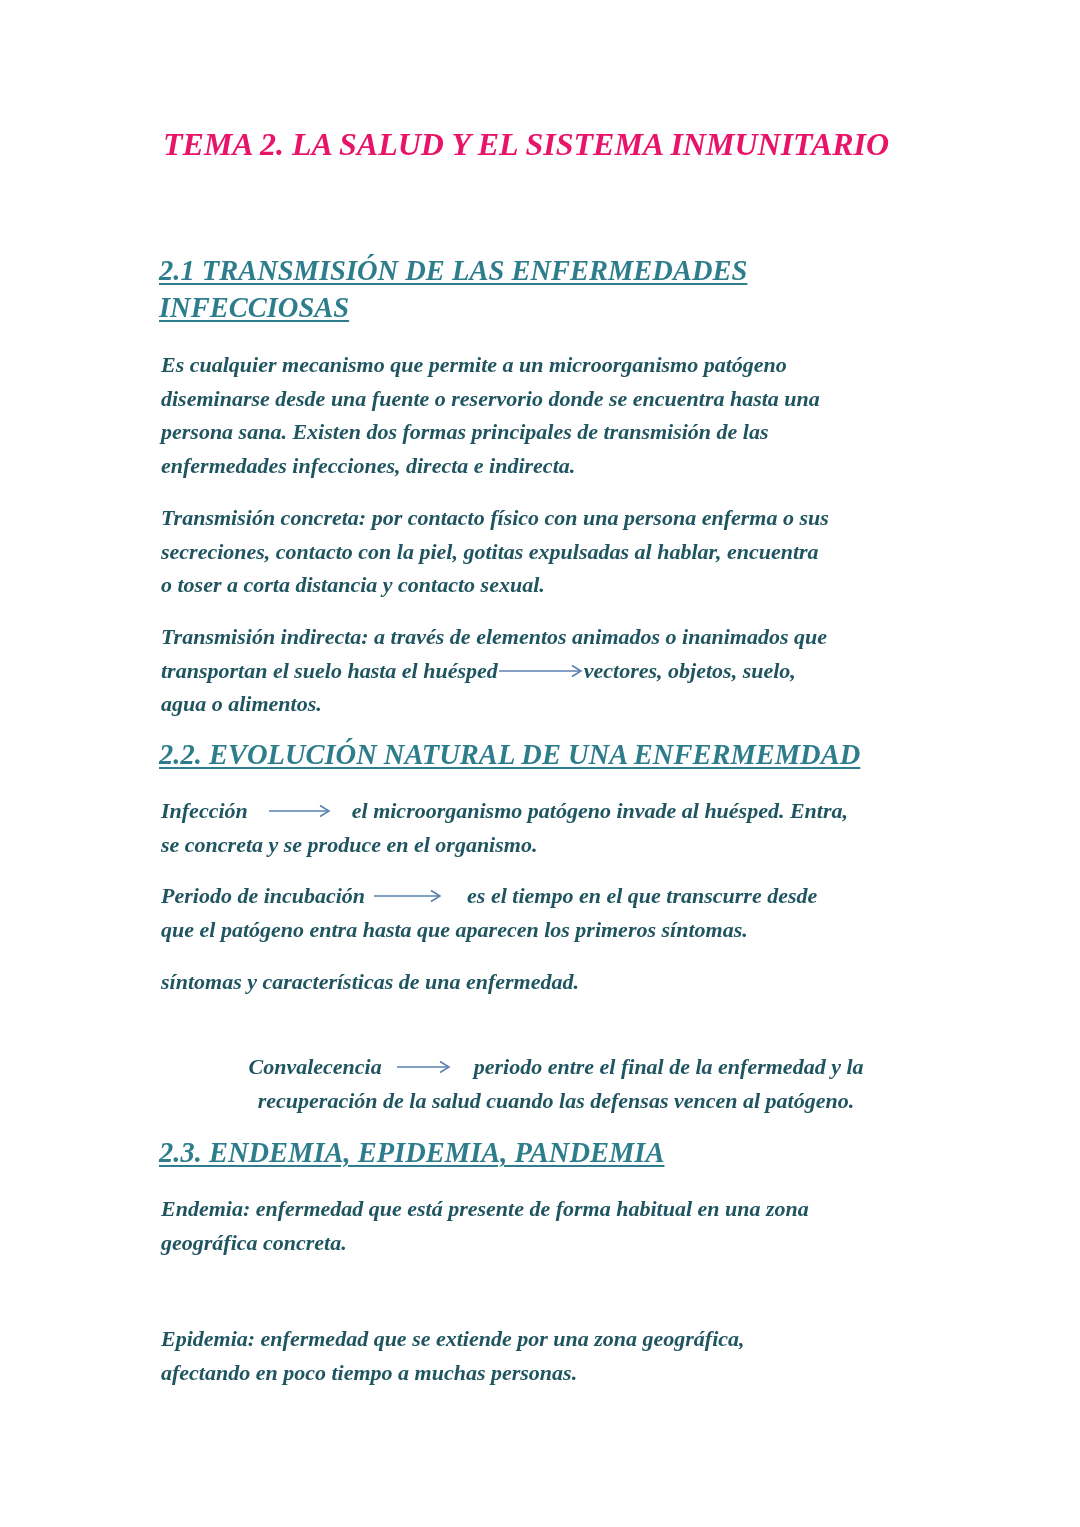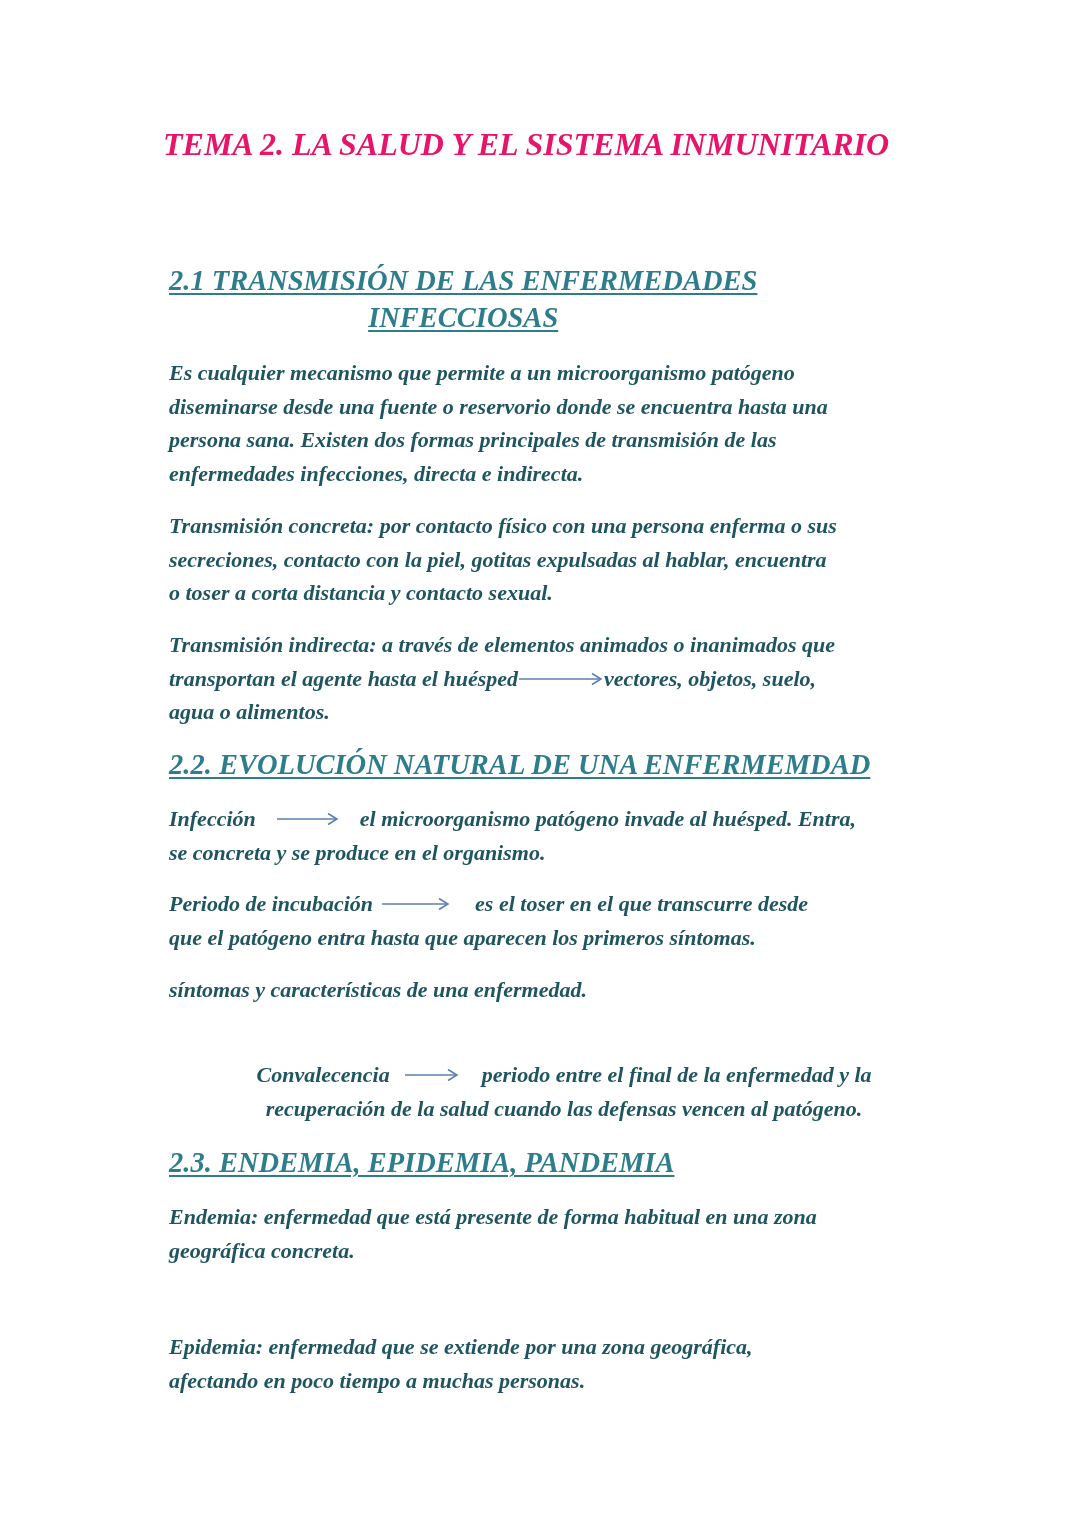--- a/index.html
+++ b/index.html
@@ -22,36 +22,35 @@
     font-size: 32px;
     font-weight: bold;
     font-style: italic;
     color: #E8146A;
     white-space: nowrap;
     letter-spacing: 0px;
   }
   .heading {
     position: absolute;
     left: 153px;
-    margin: 16px;
+    margin: 6px;
     font-size: 28.5px;
     line-height: 37px;
     font-weight: bold;
     font-style: italic;
     color: #2E7D8C;
     text-decoration: underline;
     text-decoration-thickness: 2px;
     text-underline-offset: 3px;
-    text-align: center;
   }
   .para {
     position: absolute;
     left: 153px;
     width: 790px;
-    margin: 16px;
+    margin: 8px;
     font-size: 22px;
     line-height: 33.6px;
     font-weight: bold;
     font-style: italic;
     color: #1F5560;
   }
   .line { display: block; white-space: nowrap; }
   .arrow {
     display: inline-block;
     position: relative;
@@ -80,21 +79,21 @@
 
 <p class="para" style="top:493px;">
   <span class="line">Transmisión concreta: por contacto físico con una persona enferma o sus</span>
   <span class="line">secreciones, contacto con la piel, gotitas expulsadas al hablar, encuentra</span>
   <span class="line">o toser a corta distancia y contacto sexual.</span>
 </p>
 
 <p class="para" style="top:612px;">
   <span class="line">Transmisión indirecta: a través de elementos animados o inanimados que</span>
   <span class="line">
-    <span>transportan el agente hasta el huésped</span><span class="arrow" style="width:86px;"><svg width="86" height="14" viewBox="0 0 86 14">
+    <span>transportan el suelo hasta el huésped</span><span class="arrow" style="width:86px;"><svg width="86" height="14" viewBox="0 0 86 14">
           <line x1="1" y1="7" x2="82" y2="7" stroke="#5B7FB0" stroke-width="1.5"></line>
           <polyline points="74,1.5 83,7 74,12.5" fill="none" stroke="#5B7FB0" stroke-width="1.5"></polyline>
         </svg></span><span>vectores, objetos, suelo,</span>
   </span>
   <span class="line">agua o alimentos.</span>
 </p>
 
 <h2 class="heading" style="top:730px;">2.2. EVOLUCIÓN NATURAL DE UNA ENFERMEMDAD</h2>
 
 <p class="para" style="top:786px;">
@@ -105,21 +104,21 @@
         </svg></span><span>el microorganismo patógeno invade al huésped. Entra,</span>
   </span>
   <span class="line">se concreta y se produce en el organismo.</span>
 </p>
 
 <p class="para" style="top:871px;">
   <span class="line">
     <span>Periodo de incubación</span><span class="arrow" style="width:70px; margin-left:8px; margin-right:24px;"><svg width="70" height="14" viewBox="0 0 70 14">
           <line x1="1" y1="7" x2="66" y2="7" stroke="#5B7FB0" stroke-width="1.5"></line>
           <polyline points="58,1.5 67,7 58,12.5" fill="none" stroke="#5B7FB0" stroke-width="1.5"></polyline>
-        </svg></span><span>es el toser en el que transcurre desde</span>
+        </svg></span><span>es el tiempo en el que transcurre desde</span>
   </span>
   <span class="line">que el patógeno entra hasta que aparecen los primeros síntomas.</span>
 </p>
 
 <p class="para" style="top:957px;">
   <span class="line">síntomas y características de una enfermedad.</span>
 </p>
 
 <p class="para" style="top:1042px;text-align:center;">
   <span class="line">

